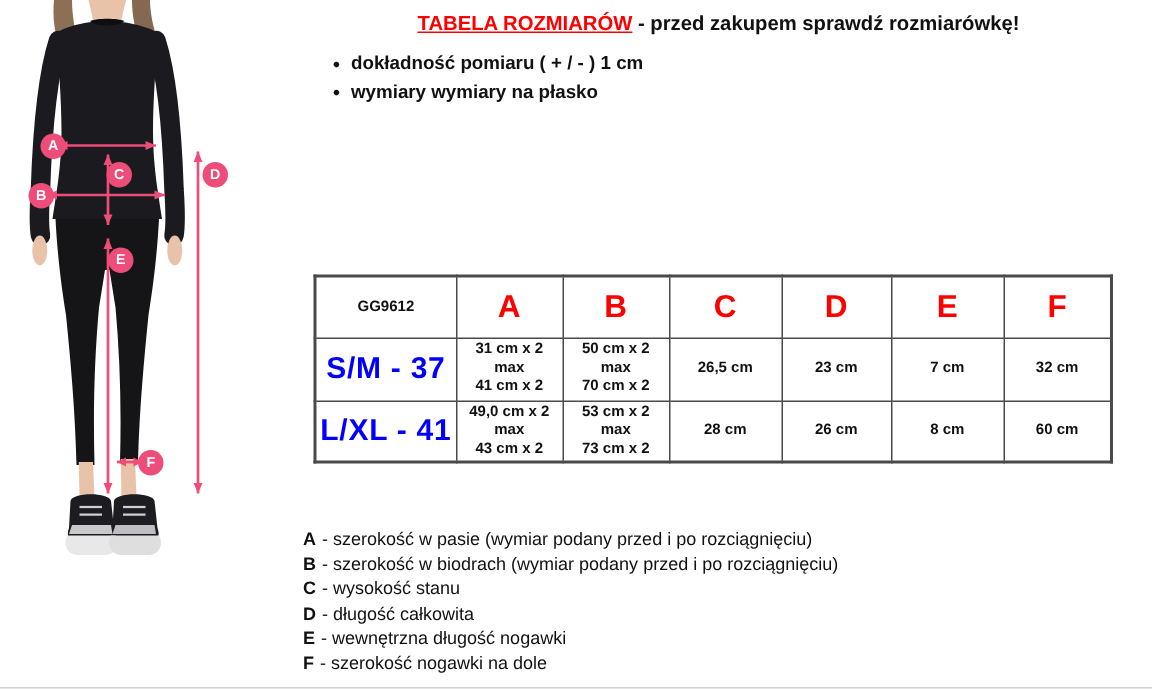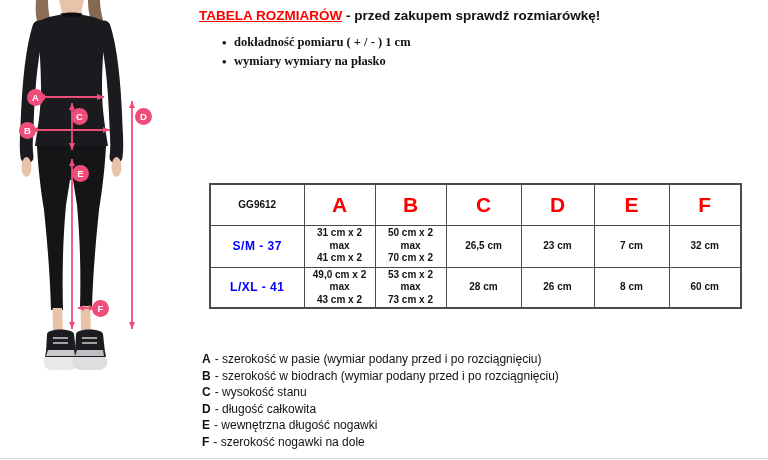--- a/index.html
+++ b/index.html
@@ -24,26 +24,26 @@
   .figure svg{position:absolute;left:0;top:0;}
   .arrows line{stroke:var(--accent-pink);stroke-width:1.8;}
   .arrows polygon{fill:var(--accent-pink);}
   .marker{
     position:absolute; width:17px; height:17px; border-radius:50%;
     background:var(--accent-pink); color:#ffffff;
     font-size:9.5px; font-weight:bold; line-height:17px; text-align:center;
   }
   
   .header{position:absolute; left:199px; top:8px; width:560px;}
-  .title{font-size:13.5px; font-weight:bold; color:#111;}
+  .title{font-size:13.5px; font-weight:bold; color:#111;text-align:center;}
   .title .hl{color:var(--accent-red); text-decoration:underline;}
   .bullets{list-style:none; margin-top:10px;}
   .bullets li{
     position:relative; margin-left:23px; padding-left:12px;
-    font-size:12.5px; font-weight:bold; line-height:19px; color:#111;font-family:Liberation Serif, serif;
+    font-size:12.5px; font-weight:bold; line-height:19px; color:#111;
   }
   .bullets li::before{
     content:"\2022"; position:absolute; left:0; top:0; font-size:13px;
   }
   
   table.size-table{
     position:absolute; left:209px; top:135px;
     border-collapse:collapse; table-layout:fixed;
     border:2px solid var(--table-border);
     text-align:center;
@@ -51,21 +51,21 @@
   }
   table.size-table td{
     border:1px solid var(--table-border);
     vertical-align:middle; padding:1px 2px;
   }
   tr.head td{height:41px;}
   tr.r1 td{height:42px;}
   tr.r2 td{height:40px;}
   td.code{font-size:10px; font-weight:bold; color:#111;}
   td.col{font-size:21px; font-weight:bold; color:var(--accent-red);}
-  td.size{font-size:12px; font-weight:bold; color:var(--accent-blue); letter-spacing:.5px;}
+  td.size{font-size:20px; font-weight:bold; color:var(--accent-blue); letter-spacing:.5px;}
   td.val{font-size:10px; font-weight:bold; color:#111; white-space:pre-line; line-height:12.5px;}
   
   .legend{position:absolute; left:202px; top:351px; width:420px;}
   .legend-line{font-size:12px; line-height:16.5px; color:#111;}
   .legend-line b{margin-right:4px;}
   
   .bottom-line{
     position:absolute; left:0; right:0; bottom:1px; height:1px; background:#d2d2d2;
   }
 </style>

